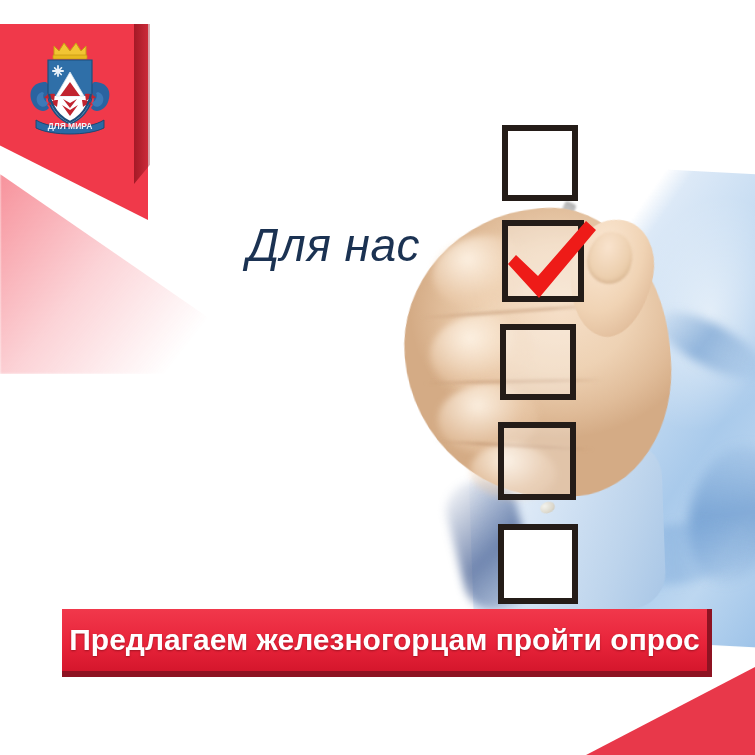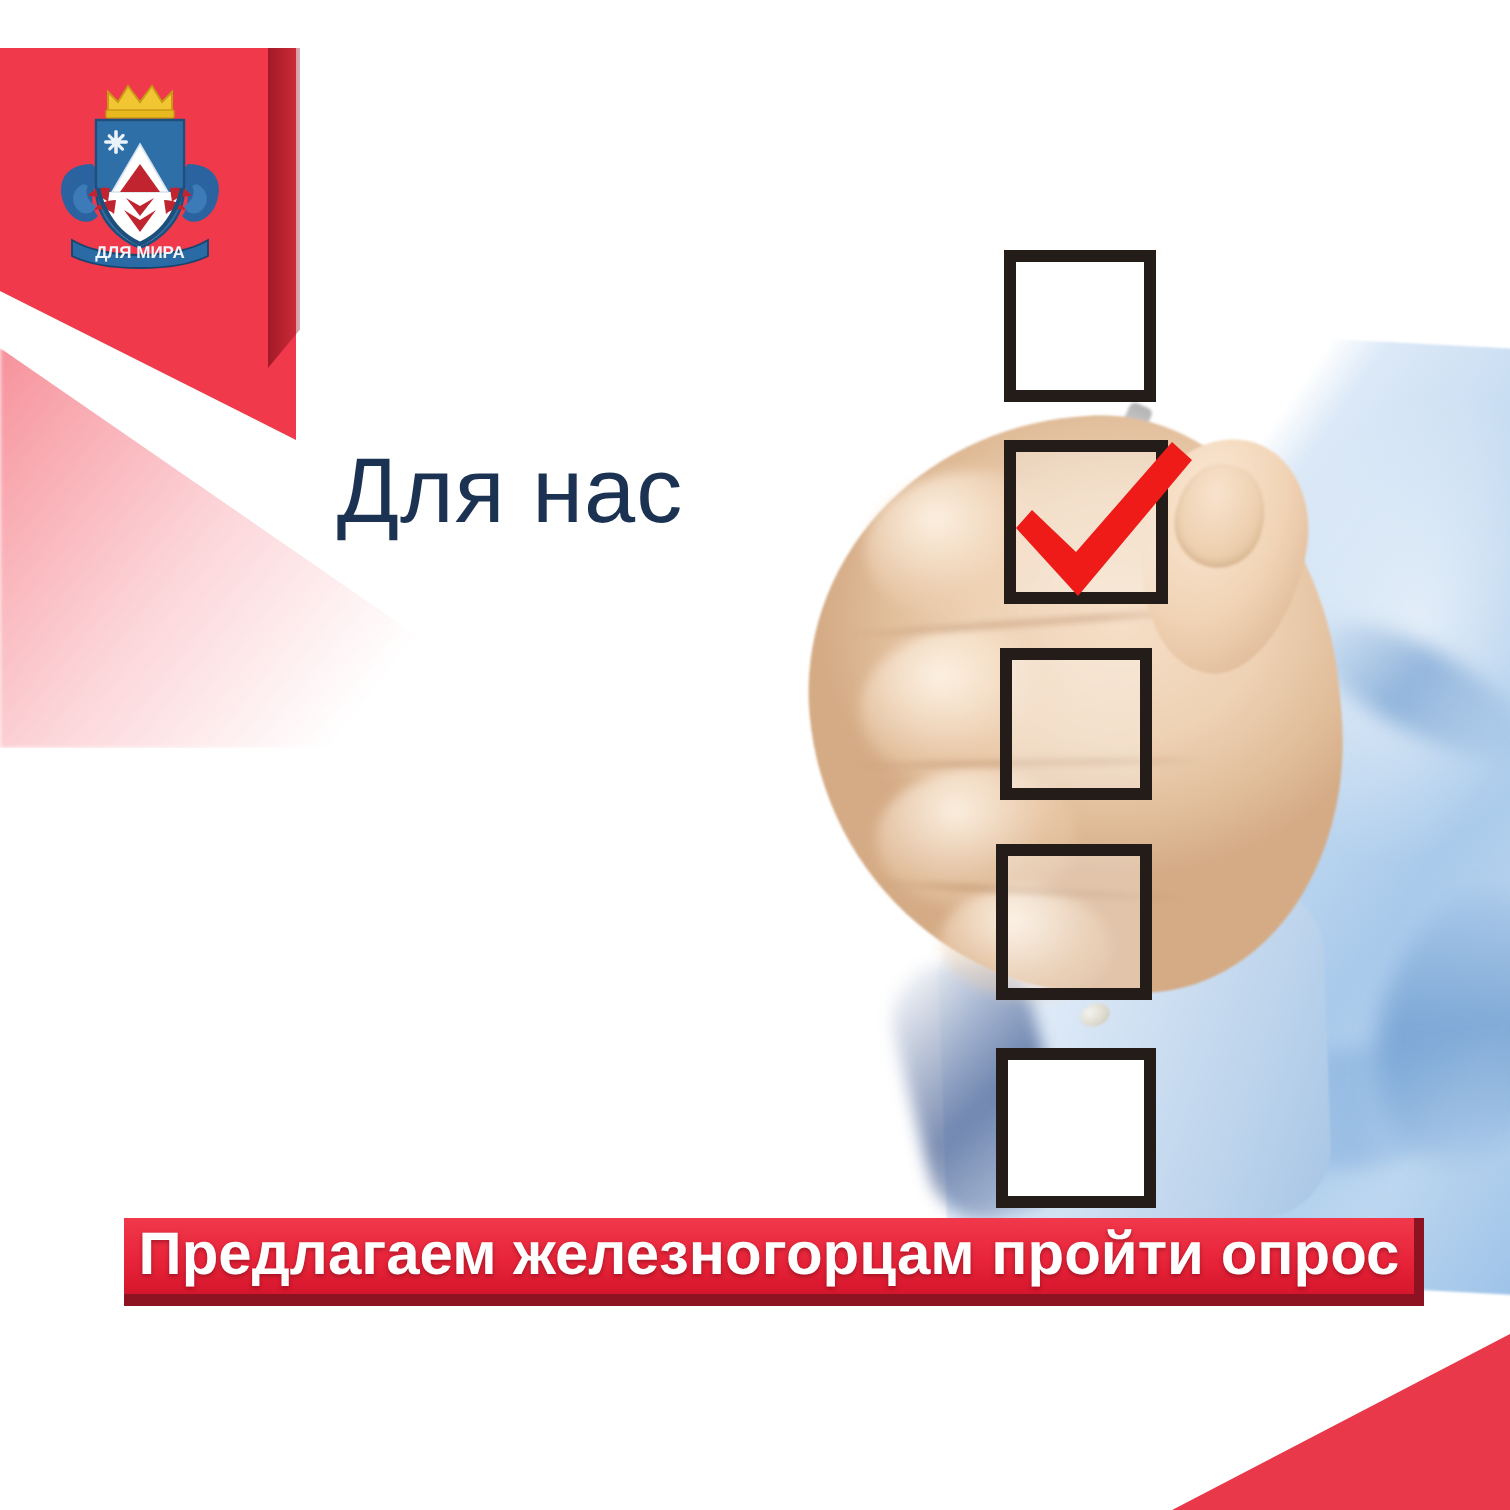--- a/index.html
+++ b/index.html
@@ -255,24 +255,25 @@
     width: 96px;
     height: 102px;
   }
 
   
   .headline {
     position: absolute;
     left: 90px;
     top: 198px;
     width: 330px;
-    text-align: center;
+    text-align: right;
     color: #16305c;
     line-height: 1.0;
     user-select: none;
+    font-style: italic;
   }
   .line-1 {
     font-size: 46px;
     font-weight: 400;
     letter-spacing: 0.5px;
     color: #1b3252;
   }
   .line-2 {
     font-size: 74px;
     font-weight: 700;
@@ -292,21 +293,21 @@
     color: #1b3252;
     margin-top: 6px;
   }
 
   
   .banner {
     position: absolute;
     left: 62px;
     top: 585px;
     width: 650px;
-    height: 44px;
+    height: 68px;
     background: linear-gradient(180deg, #f1384b 0%, #e8243a 55%, #d5162c 100%);
     border-right: 5px solid #8e1322;
     border-bottom: 6px solid #8e1322;
     box-sizing: border-box;
     display: flex;
     align-items: center;
     justify-content: center;
   }
   .banner-text {
     color: #ffffff;

